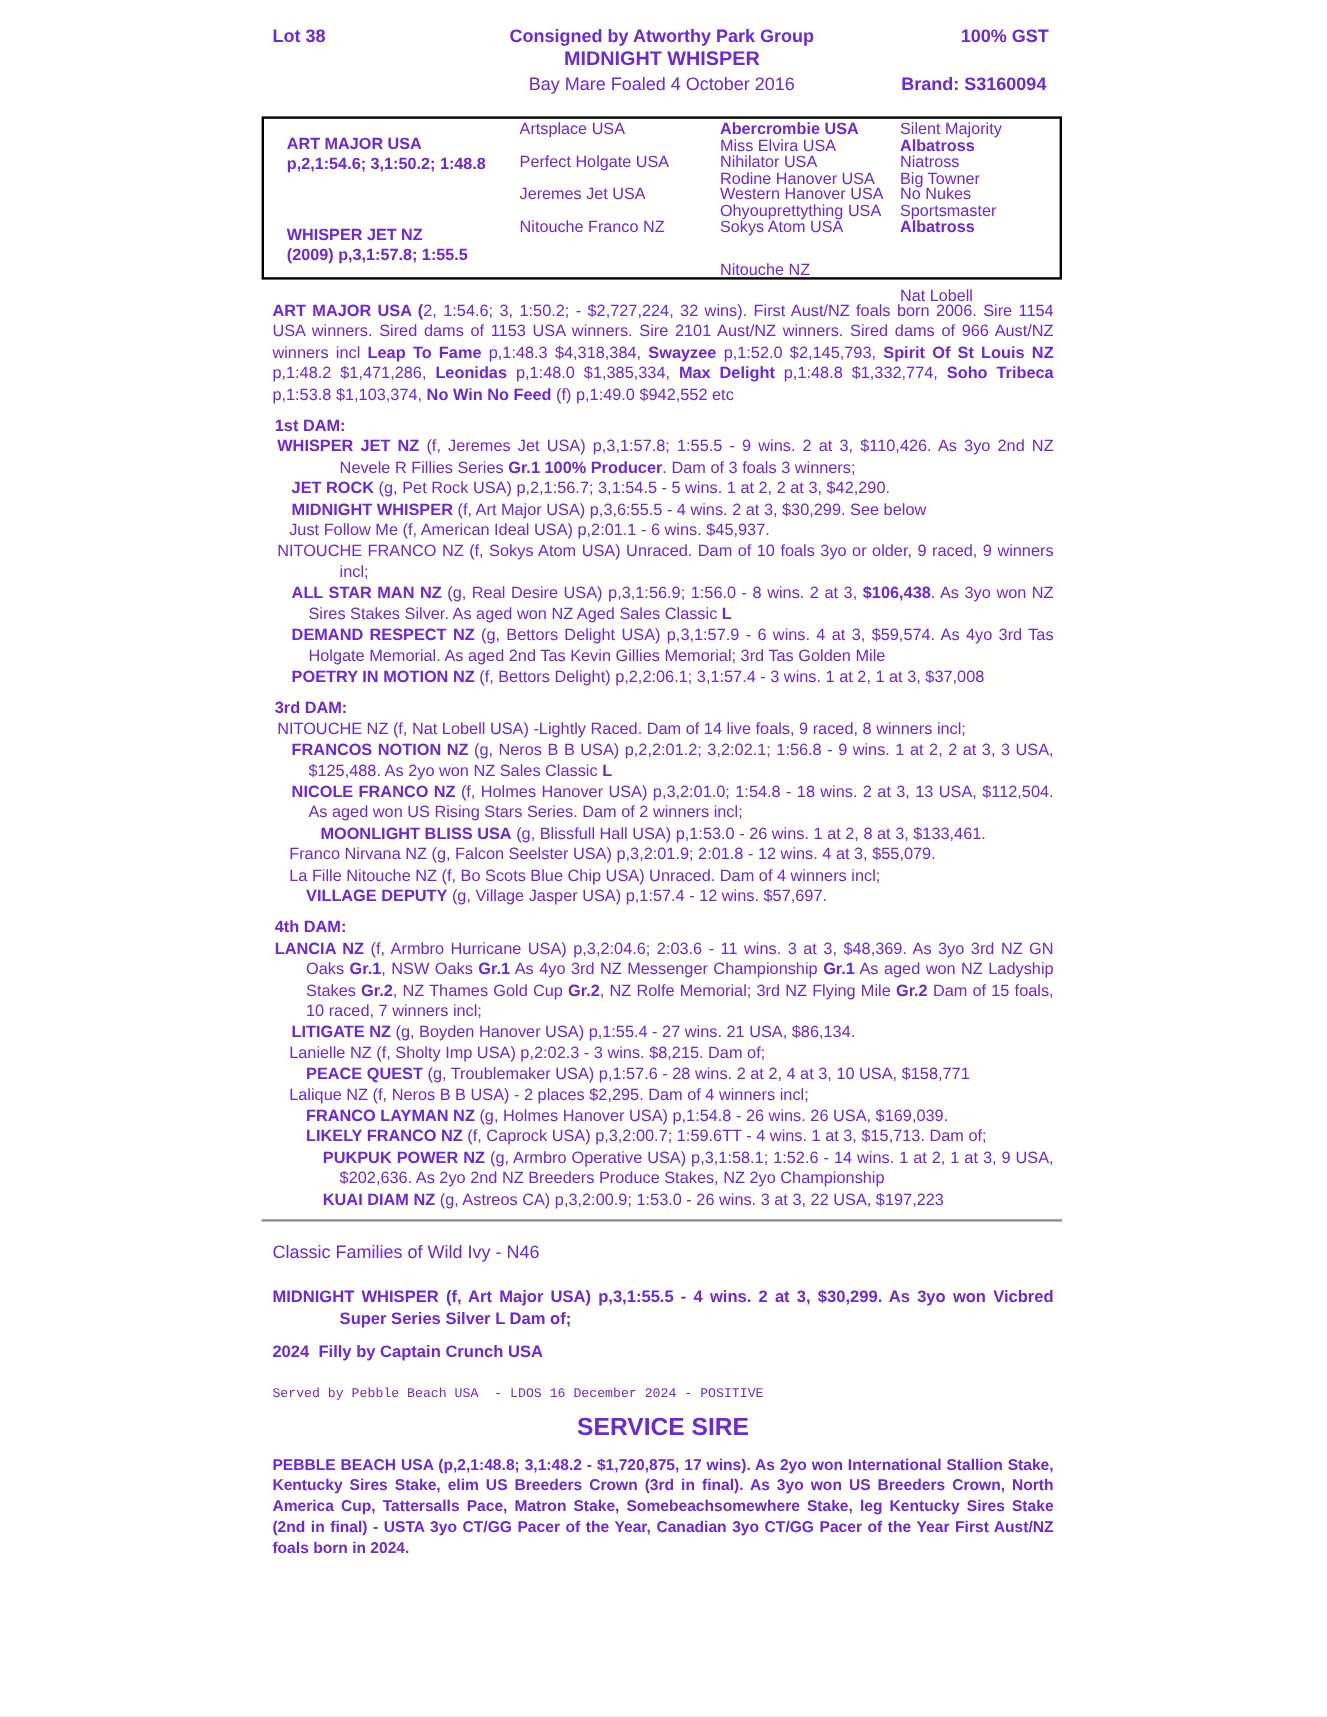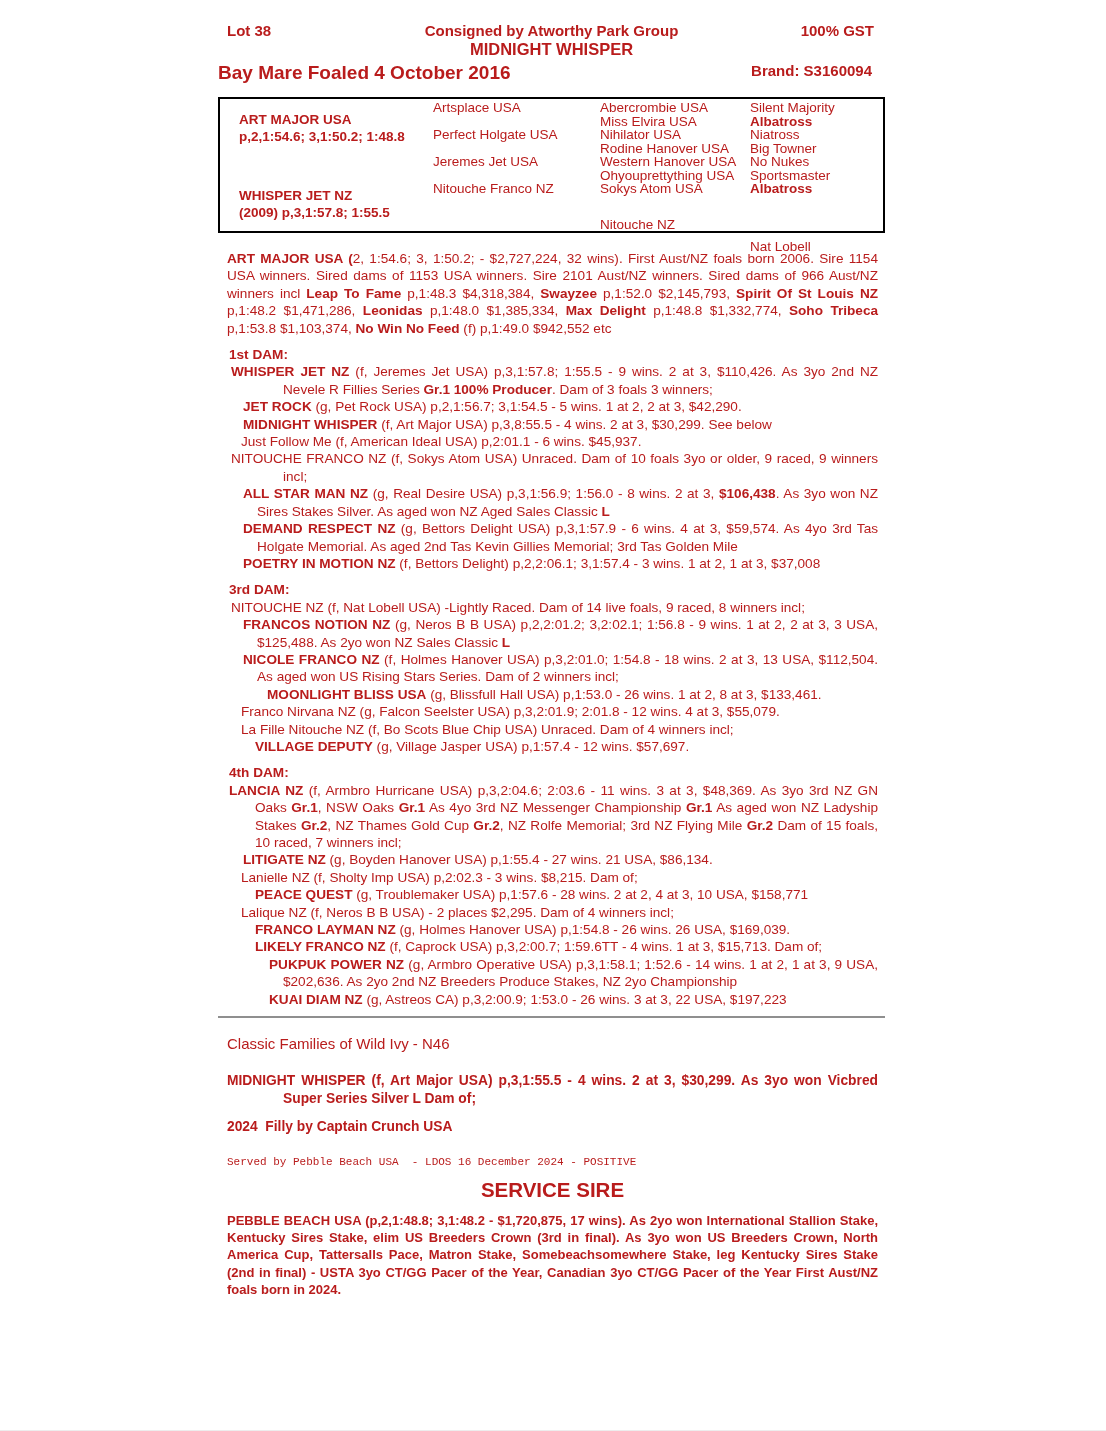--- a/index.html
+++ b/index.html
@@ -1,33 +1,33 @@
 <!DOCTYPE html>
 <html><head>
 <meta charset="utf-8">
 <style>
   html,body{margin:0;padding:0;background:#ffffff;}
   .page{
     position:relative;
     width:1106px;
     height:1431px;
     background:#ffffff;
-    color:#b91c1c;
+    color:#6d28d9;
     font-family:"Liberation Sans", sans-serif;
     overflow:hidden;
   }
   .content{position:absolute;left:218px;top:0;width:667px;}
 
   
   .hdr{position:absolute;left:0;top:0;width:667px;height:97px;}
   .hdr .lot{position:absolute;left:9px;top:22px;font-size:15px;font-weight:bold;}
   .hdr .consigned{position:absolute;left:0;right:0;top:22px;text-align:center;font-size:15px;font-weight:bold;}
   .hdr .gst{position:absolute;right:11px;top:22px;font-size:15px;font-weight:bold;}
   .hdr .hname{position:absolute;left:0;right:0;top:40px;text-align:center;font-size:16.5px;font-weight:bold;}
-  .hdr .foaled{position:absolute;left:0;right:0;top:62px;font-size:19px;font-weight:bold;}
+  .hdr .foaled{position:absolute;left:0;right:0;top:62px;text-align:center;font-size:15px;font-weight:normal;}
   .hdr .brand{position:absolute;right:13px;top:62px;font-size:15px;font-weight:bold;}
 
   
   .ped-table{
     position:absolute;left:0;top:97px;width:667px;height:136px;
     box-sizing:border-box;border:2px solid #000;
     display:grid;
     grid-template-columns:213px 167px 150px 1fr;
     grid-template-rows:repeat(8,1fr);
     font-size:13.5px;
@@ -87,21 +87,21 @@
           <div class="">p,2,1:54.6; 3,1:50.2; 1:48.8</div>
         </div>
         <div class="pt-parent p2">
           <div class="">WHISPER JET NZ</div>
           <div class="">(2009) p,3,1:57.8; 1:55.5</div>
         </div>
         <div class="pt-cell pt-gp" style="grid-row: 1;">Artsplace USA</div>
         <div class="pt-cell pt-gp" style="grid-row: 3;">Perfect Holgate USA</div>
         <div class="pt-cell pt-gp" style="grid-row: 5;">Jeremes Jet USA</div>
         <div class="pt-cell pt-gp" style="grid-row: 7;">Nitouche Franco NZ</div>
-        <div class="pt-cell pt-ggp" style="grid-row: 1;">Abercrombie USA</div>
+        <div class="pt-cell pt-ggp" style="grid-row: 1; font-weight: bold;">Abercrombie USA</div>
         <div class="pt-cell pt-ggp" style="grid-row: 2;">Miss Elvira USA</div>
         <div class="pt-cell pt-ggp" style="grid-row: 3;">Nihilator USA</div>
         <div class="pt-cell pt-ggp" style="grid-row: 4;">Rodine Hanover USA</div>
         <div class="pt-cell pt-ggp" style="grid-row: 5;">Western Hanover USA</div>
         <div class="pt-cell pt-ggp" style="grid-row: 6;">Ohyouprettything USA</div>
         <div class="pt-cell pt-ggp" style="grid-row: 7;">Sokys Atom USA</div>
         <div class="pt-cell pt-ggp" style="grid-row: 8;">Nitouche NZ</div>
         <div class="pt-cell pt-g4" style="grid-row: 1;">Silent Majority</div>
         <div class="pt-cell pt-g4 pt-bold" style="grid-row: 2;">Albatross</div>
         <div class="pt-cell pt-g4" style="grid-row: 3;">Niatross</div>
@@ -110,21 +110,21 @@
         <div class="pt-cell pt-g4" style="grid-row: 6;">Sportsmaster</div>
         <div class="pt-cell pt-g4 pt-bold" style="grid-row: 7;">Albatross</div>
         <div class="pt-cell pt-g4" style="grid-row: 8; margin-top: 44px;">Nat Lobell</div>
       </div>
 
     <div class="body-blocks" id="bodyBlocks">
         <div class="blk p-sire"><b>ART MAJOR USA (</b><span>2, 1:54.6; 3, 1:50.2; - $2,727,224, 32 wins). First Aust/NZ foals born 2006. Sire 1154 USA winners. Sired dams of 1153 USA winners. Sire 2101 Aust/NZ winners. Sired dams of 966 Aust/NZ winners incl </span><b>Leap To Fame</b><span> p,1:48.3 $4,318,384, </span><b>Swayzee</b><span> p,1:52.0 $2,145,793, </span><b>Spirit Of St Louis NZ</b><span> p,1:48.2 $1,471,286, </span><b>Leonidas</b><span> p,1:48.0 $1,385,334, </span><b>Max Delight</b><span> p,1:48.8 $1,332,774, </span><b>Soho Tribeca</b><span> p,1:53.8 $1,103,374, </span><b>No Win No Feed</b><span> (f) p,1:49.0 $942,552 etc</span></div>
         <div class="blk h-dam"><b>1st DAM:</b></div>
         <div class="blk e-a"><b>WHISPER JET NZ</b><span> (f, Jeremes Jet USA) p,3,1:57.8; 1:55.5 - 9 wins. 2 at 3, $110,426. As 3yo 2nd NZ Nevele R Fillies Series </span><b>Gr.1 100% Producer</b><span>. Dam of 3 foals 3 winners;</span></div>
         <div class="blk e-b"><b>JET ROCK</b><span> (g, Pet Rock USA) p,2,1:56.7; 3,1:54.5 - 5 wins. 1 at 2, 2 at 3, $42,290.</span></div>
-        <div class="blk e-b"><b>MIDNIGHT WHISPER</b><span> (f, Art Major USA) p,3,8:55.5 - 4 wins. 2 at 3, $30,299. See below</span></div>
+        <div class="blk e-b"><b>MIDNIGHT WHISPER</b><span> (f, Art Major USA) p,3,6:55.5 - 4 wins. 2 at 3, $30,299. See below</span></div>
         <div class="blk e-b2"><span>Just Follow Me (f, American Ideal USA) p,2:01.1 - 6 wins. $45,937.</span></div>
         <div class="blk e-a"><span>NITOUCHE FRANCO NZ (f, Sokys Atom USA) Unraced. Dam of 10 foals 3yo or older, 9 raced, 9 winners incl;</span></div>
         <div class="blk e-b"><b>ALL STAR MAN NZ</b><span> (g, Real Desire USA) p,3,1:56.9; 1:56.0 - 8 wins. 2 at 3, </span><b>$106,438</b><span>. As 3yo won NZ Sires Stakes Silver. As aged won NZ Aged Sales Classic </span><b>L</b></div>
         <div class="blk e-b"><b>DEMAND RESPECT NZ</b><span> (g, Bettors Delight USA) p,3,1:57.9 - 6 wins. 4 at 3, $59,574. As 4yo 3rd Tas Holgate Memorial. As aged 2nd Tas Kevin Gillies Memorial; 3rd Tas Golden Mile</span></div>
         <div class="blk e-b"><b>POETRY IN MOTION NZ</b><span> (f, Bettors Delight) p,2,2:06.1; 3,1:57.4 - 3 wins. 1 at 2, 1 at 3, $37,008</span></div>
         <div class="blk h-dam"><b>3rd DAM:</b></div>
         <div class="blk e-a"><span>NITOUCHE NZ (f, Nat Lobell USA) -Lightly Raced. Dam of 14 live foals, 9 raced, 8 winners incl;</span></div>
         <div class="blk e-b"><b>FRANCOS NOTION NZ</b><span> (g, Neros B B USA) p,2,2:01.2; 3,2:02.1; 1:56.8 - 9 wins. 1 at 2, 2 at 3, 3 USA, $125,488. As 2yo won NZ Sales Classic </span><b>L</b></div>
         <div class="blk e-b"><b>NICOLE FRANCO NZ</b><span> (f, Holmes Hanover USA) p,3,2:01.0; 1:54.8 - 18 wins. 2 at 3, 13 USA, $112,504. As aged won US Rising Stars Series. Dam of 2 winners incl;</span></div>
         <div class="blk e-c2"><b>MOONLIGHT BLISS USA</b><span> (g, Blissfull Hall USA) p,1:53.0 - 26 wins. 1 at 2, 8 at 3, $133,461.</span></div>

